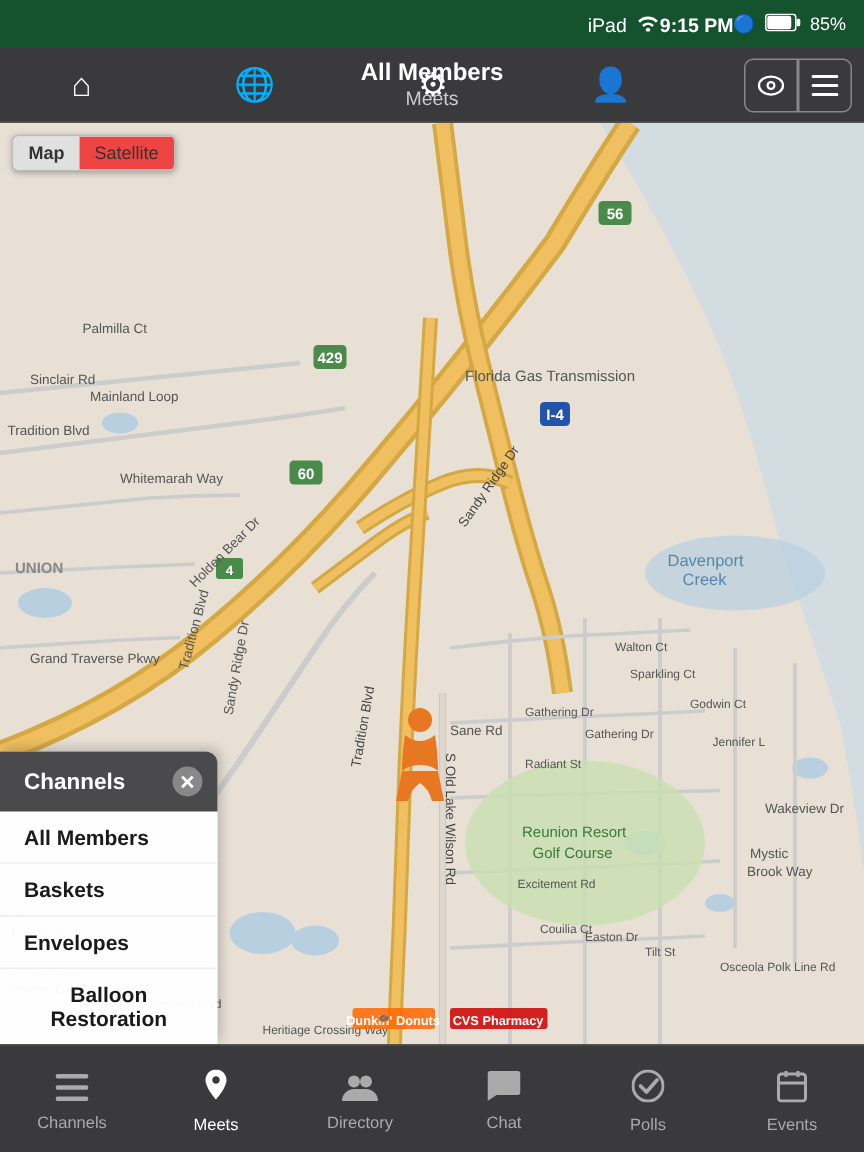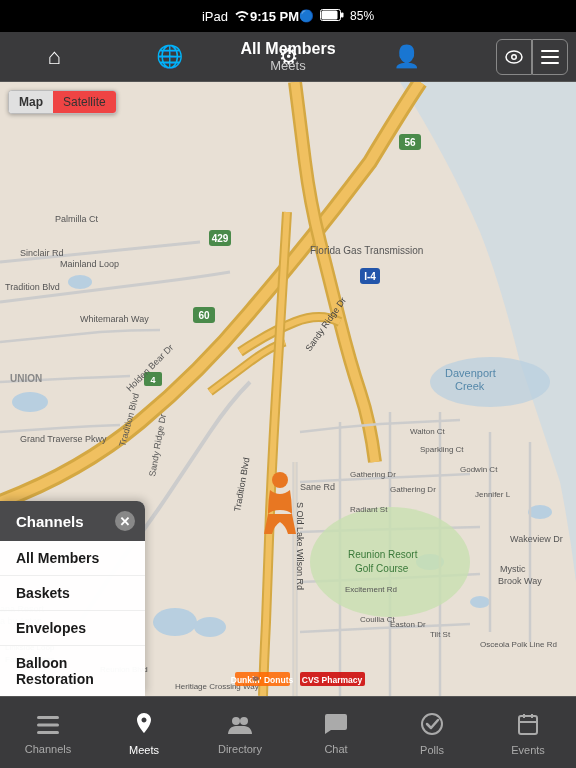--- a/index.html
+++ b/index.html
@@ -1,24 +1,24 @@
 <!DOCTYPE html>
 <html><head>
   <meta charset="utf-8">
   <style>
     * { margin: 0; padding: 0; box-sizing: border-box; }
     html, body { width: 576px; height: 768px; overflow: hidden; font-family: -apple-system, 'Helvetica Neue', Arial, sans-serif; background: #2c2c2e; }
 
     
     #status-bar {
       height: 28px;
-      background: #000000;
+      background: #14532d;
       display: flex;
       align-items: center;
-      justify-content: center;
+      justify-content: flex-end;
       padding: 16px 12px;
       color: #fff;
       font-size: 13px;
       font-weight: 500;
     }
     #status-bar .left { display: flex; align-items: center; gap: 6px; }
     #status-bar .center { font-weight: 600; }
     #status-bar .right { display: flex; align-items: center; gap: 6px; font-size: 12px; }
 
     
@@ -136,21 +136,21 @@
       font-weight: bold;
     }
     .channel-item {
       padding: 9px 16px;
       font-size: 14px;
       font-weight: 600;
       color: #1a1a1a;
       border-bottom: 1px solid #eee;
       cursor: pointer;
     }
-    .channel-item:last-child { border-bottom: none; }
+    .channel-item:last-child { border-bottom: none; text-align: center; }
 
     
     #bottom-tab-bar {
       height: 76px;
       background: #3a3a3c;
       display: flex;
       align-items: center;
       justify-content: space-around;
       border-top: 1px solid #555;
     }

